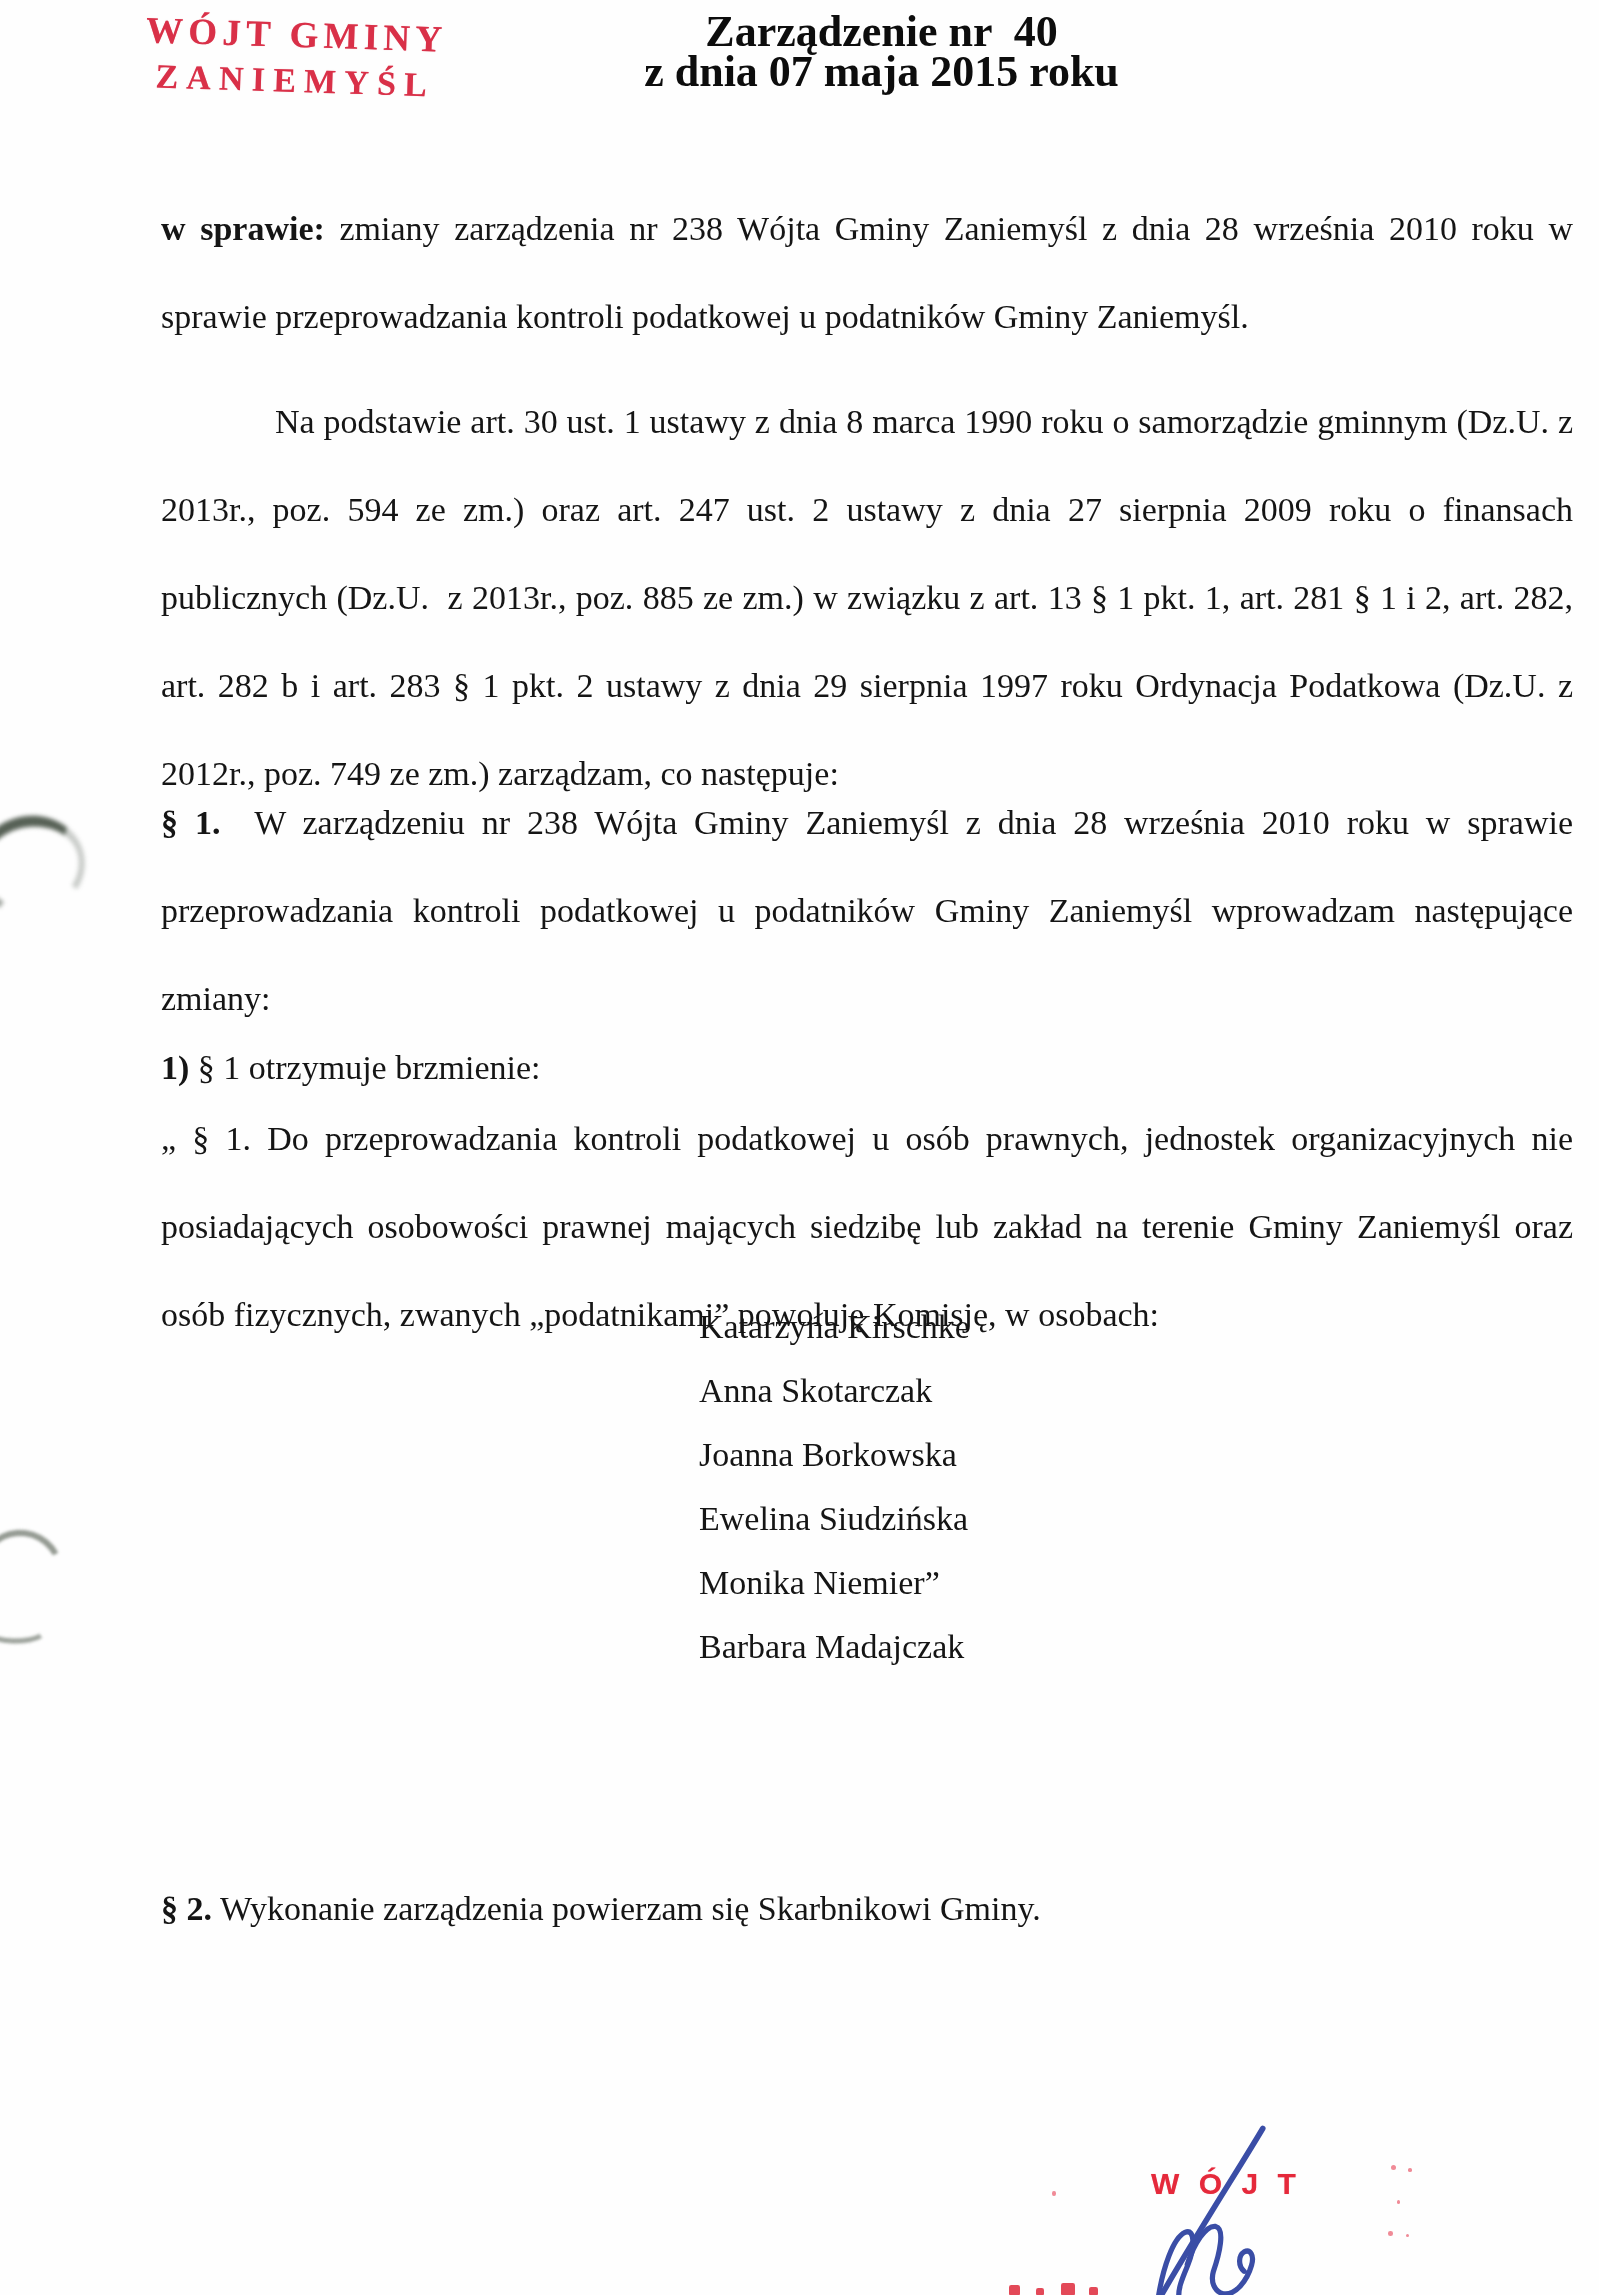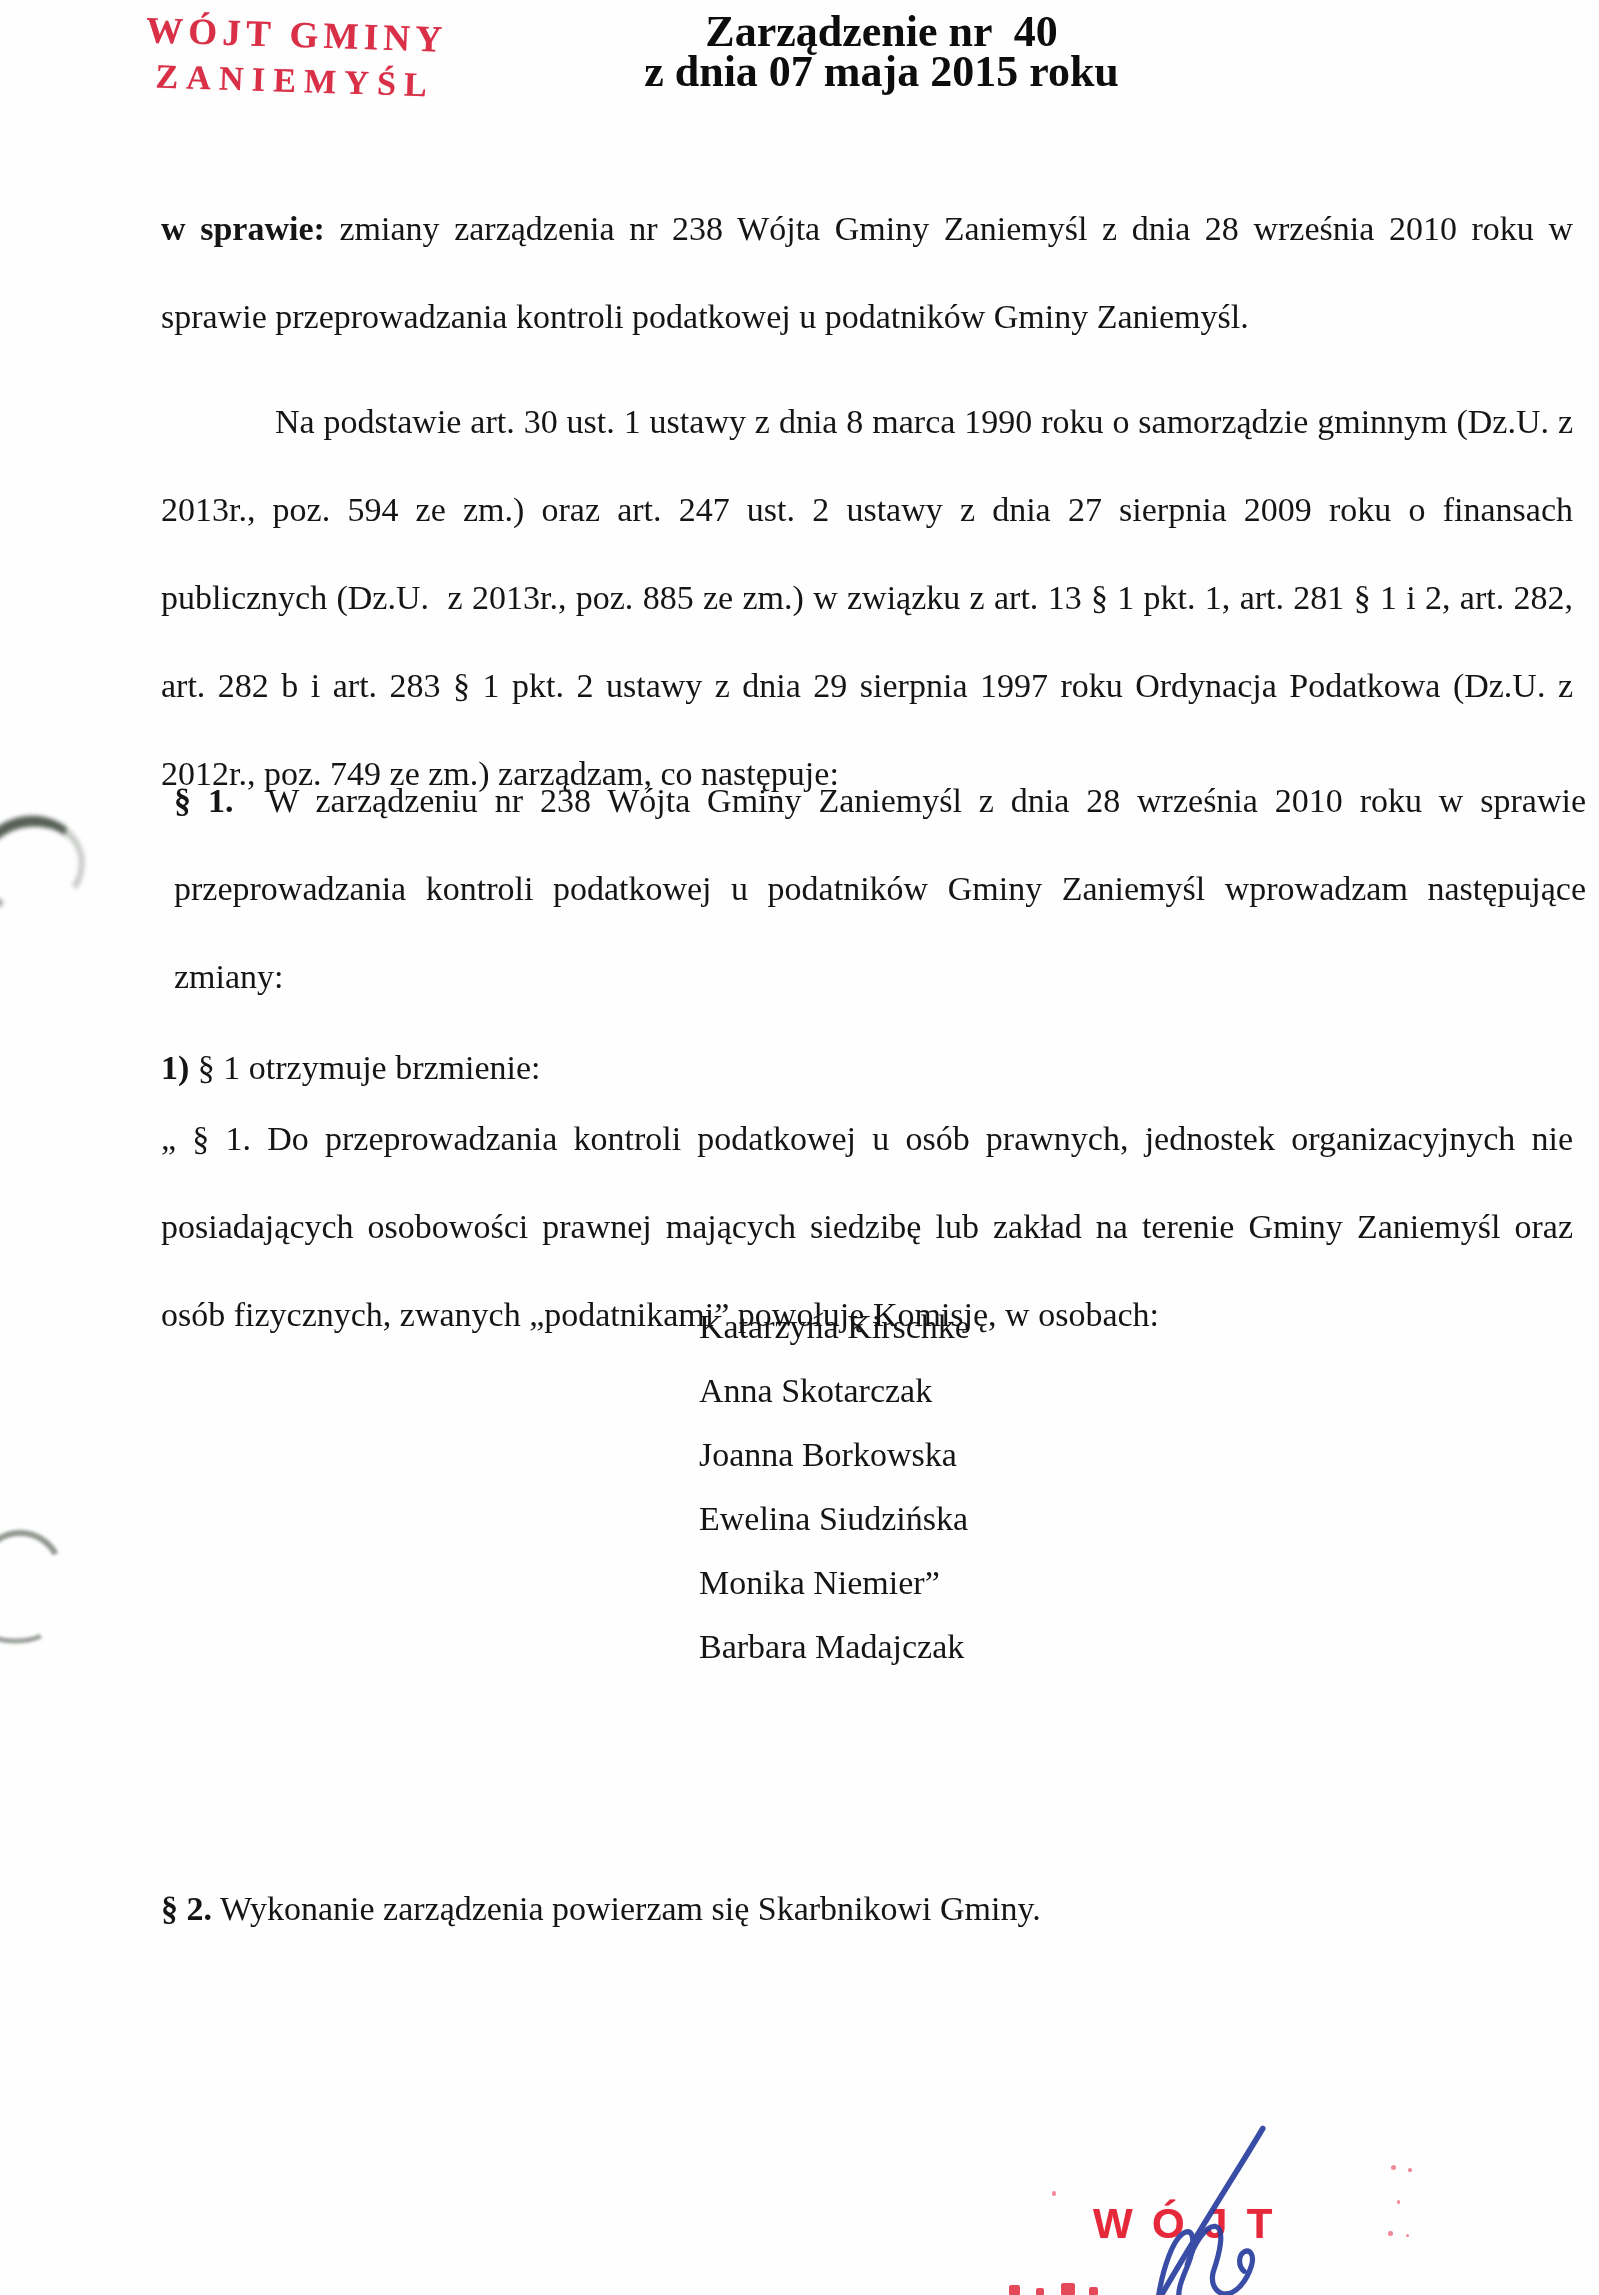--- a/index.html
+++ b/index.html
@@ -34,24 +34,24 @@
     text-align:justify;color:#151515;
   }
   .b{font-weight:bold;}
   .indent{text-indent:114px;}
   .names{
     position:absolute;left:699px;top:1295px;
     font-size:34px;line-height:64px;color:#151515;
   }
   
   .wojt{
-    position:absolute;left:1093px;top:2167px;
+    position:absolute;left:1151px;top:2167px;
     font-family:"Liberation Sans","DejaVu Sans",sans-serif;
-    font-weight:bold;font-size:42px;letter-spacing:19.4px;
-    color:#e5293b;text-shadow:0 0 0.7px rgba(229,41,59,.5);margin-top:33px;
+    font-weight:bold;font-size:30px;letter-spacing:19.4px;
+    color:#e5293b;text-shadow:0 0 0.7px rgba(229,41,59,.5);
   }
   .sig-svg{position:absolute;left:1031px;top:2115px;width:314px;height:181px;}
   .speck{position:absolute;border-radius:50%;background:rgba(228,44,66,.55);}
   .remnant{position:absolute;background:#df2a3c;opacity:.85;border-radius:2.2px;filter:blur(0.7px);}
   
   .punch1{
     position:absolute;left:-25.4px;top:816px;width:96px;height:81px;
     border-radius:50%;
     border-top:11.2px solid rgba(45,58,44,.8);
     border-left:8.2px solid rgba(45,58,44,.45);
@@ -93,21 +93,21 @@
   </div>
 
   <div class="para" style="top:185px;">
     <span class="b">w sprawie:</span><span> zmiany zarządzenia nr 238 Wójta Gminy Zaniemyśl z dnia 28 września 2010 roku w sprawie przeprowadzania kontroli podatkowej u podatników Gminy Zaniemyśl.</span>
   </div>
 
   <div class="para indent" style="top:378px;">
     <span>Na podstawie art. 30 ust. 1 ustawy z dnia 8 marca 1990 roku o samorządzie gminnym (Dz.U. z 2013r., poz. 594 ze zm.) oraz art. 247 ust. 2 ustawy z dnia 27 sierpnia 2009 roku o finansach publicznych (Dz.U. &nbsp;z 2013r., poz. 885 ze zm.) w związku z art. 13 § 1 pkt. 1, art. 281 § 1 i 2, art. 282, art. 282 b i art. 283 § 1 pkt. 2 ustawy z dnia 29 sierpnia 1997 roku Ordynacja Podatkowa (Dz.U. z 2012r., poz. 749 ze zm.) zarządzam, co następuje:</span>
   </div>
 
-  <div class="para" style="top:757px;margin-left:13px;">
+  <div class="para" style="top:779px;">
     <span class="b">§ 1.</span><span> &nbsp;W zarządzeniu nr 238 Wójta Gminy Zaniemyśl z dnia 28 września 2010 roku w sprawie przeprowadzania kontroli podatkowej u podatników Gminy Zaniemyśl wprowadzam następujące zmiany:</span>
   </div>
 
   <div class="para" style="top:1024px;">
     <span class="b">1)</span><span> § 1 otrzymuje brzmienie:</span>
   </div>
 
   <div class="para" style="top:1095px;">
     <span>„ § 1. Do przeprowadzania kontroli podatkowej u osób prawnych, jednostek organizacyjnych nie posiadających osobowości prawnej mających siedzibę lub zakład na terenie Gminy Zaniemyśl oraz osób fizycznych, zwanych „podatnikami” powołuję Komisję, w osobach:</span>
   </div>

